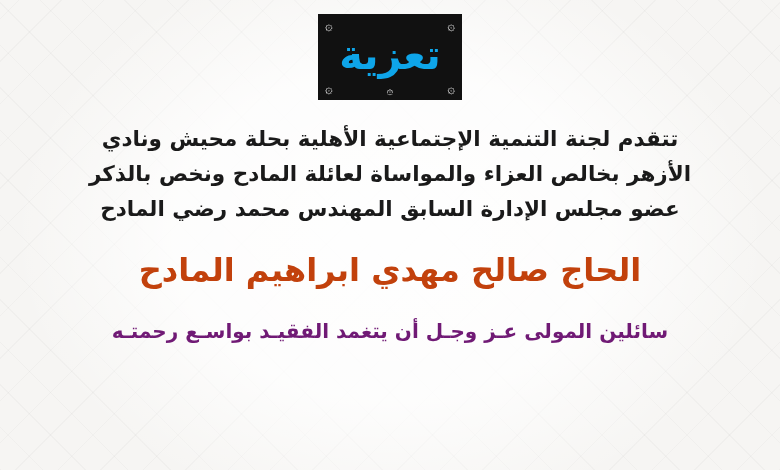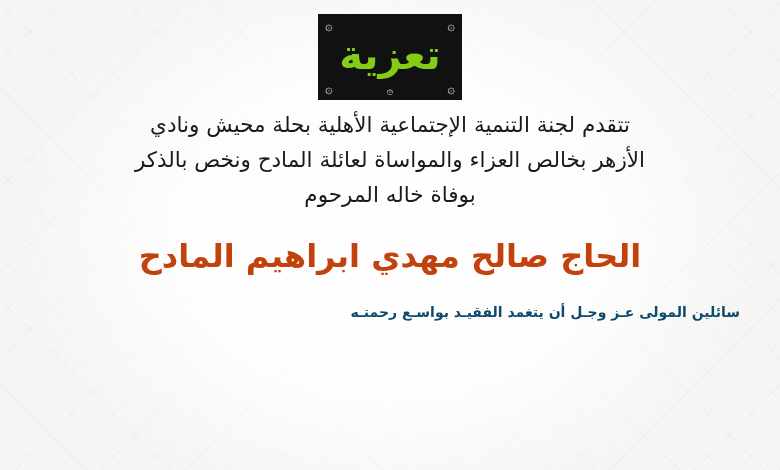--- a/index.html
+++ b/index.html
@@ -74,21 +74,21 @@
     width: 144px;
     height: 86px;
     background: #111111;
     display: flex;
     align-items: center;
     justify-content: center;
     position: relative;
     overflow: hidden;
   }
   .logo .logo-mark {
-    color: #84cc16;
+    color: #0ea5e9;
     font-family: "DejaVu Sans", "Liberation Sans", sans-serif;
     font-size: 40px;
     font-weight: 700;
     line-height: 1;
     letter-spacing: -2px;
     transform: translateY(-2px);
   }
   .logo .logo-flourish {
     position: absolute;
     color: #ffffff;
@@ -100,44 +100,45 @@
   .logo .fl-tr { top: 4px; left: 7px; }
   .logo .fl-bl { bottom: 4px; right: 7px; }
   .logo .fl-br { bottom: 4px; left: 7px; }
   .logo .fl-bc { bottom: 3px; left: 50%; transform: translateX(-50%); font-size: 11px; }
 
   .body-text {
     width: 700px;
     text-align: center;
     color: #1a1a1a;
     font-size: 21.5px;
-    font-weight: 400;
+    font-weight: 700;
     line-height: 1.62;
-    margin-top: 8px;
+    margin-top: 22px;
     direction: rtl;
   }
   .body-text p {
     margin: 0;
   }
 
   .deceased-name {
     width: 700px;
     text-align: center;
     color: #c2410c;
     font-size: 32px;
     font-weight: 700;
     line-height: 1.5;
     margin-top: 20px;
     direction: rtl;
   }
 
   .prayer-text {
     width: 700px;
-    color: #0c4a6e;
-    font-size: 14px;
+    text-align: center;
+    color: #701a75;
+    font-size: 20px;
     font-weight: 700;
     line-height: 1.78;
     margin-top: 20px;
     direction: rtl;
     letter-spacing: 0.4px;
   }
   .prayer-text p {
     margin: 0;
   }
   .prayer-text p.clipped {
@@ -160,21 +161,21 @@
       <span class="logo-flourish fl-tr">۞</span>
       <span class="logo-flourish fl-bl">۞</span>
       <span class="logo-flourish fl-br">۞</span>
       <span class="logo-flourish fl-bc">۞</span>
       <span class="logo-mark">تعزية</span>
     </div>
 
     <div class="body-text">
       <p>تتقدم لجنة التنمية الإجتماعية الأهلية بحلة محيش ونادي</p>
       <p>الأزهر بخالص العزاء والمواساة لعائلة المادح ونخص بالذكر</p>
-      <p>بوفاة خاله المرحوم</p>
+      <p>عضو مجلس الإدارة السابق المهندس محمد رضي المادح</p>
     </div>
 
     <div class="deceased-name">الحاج صالح مهدي ابراهيم المادح</div>
 
     <div class="prayer-text">
       <p>سائلين المولى عـز وجـل أن يتغمد الفقيـد بواسـع رحمتـه</p>
     </div>
 
   </div>
 </div>

